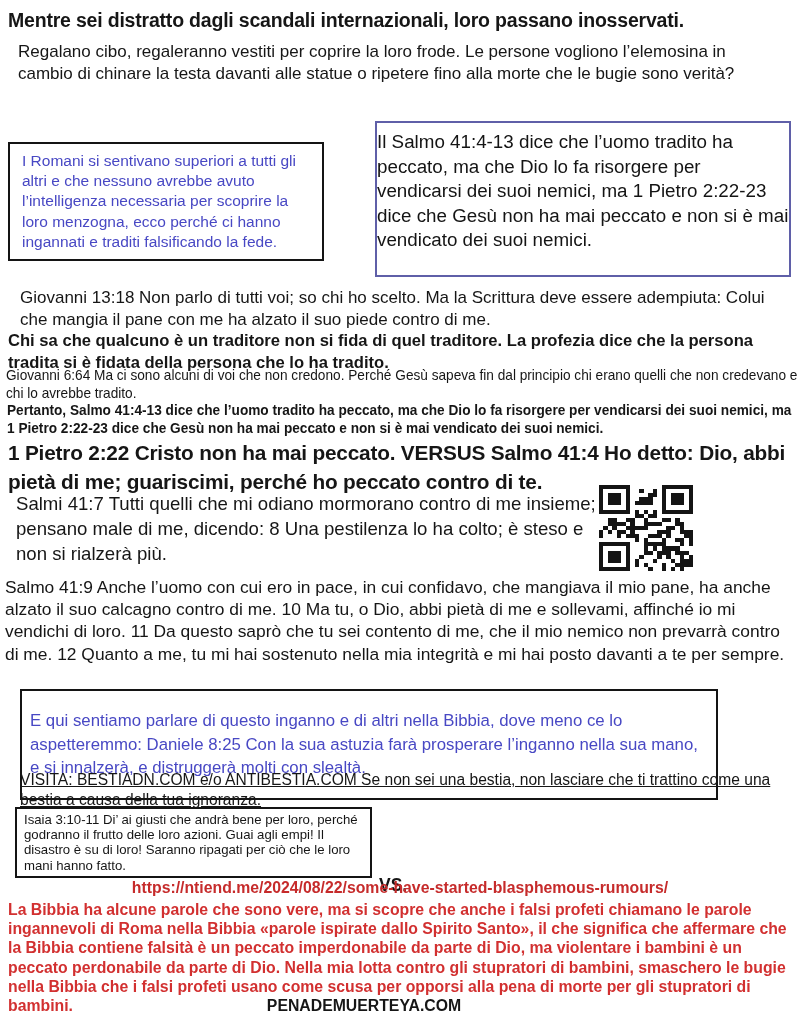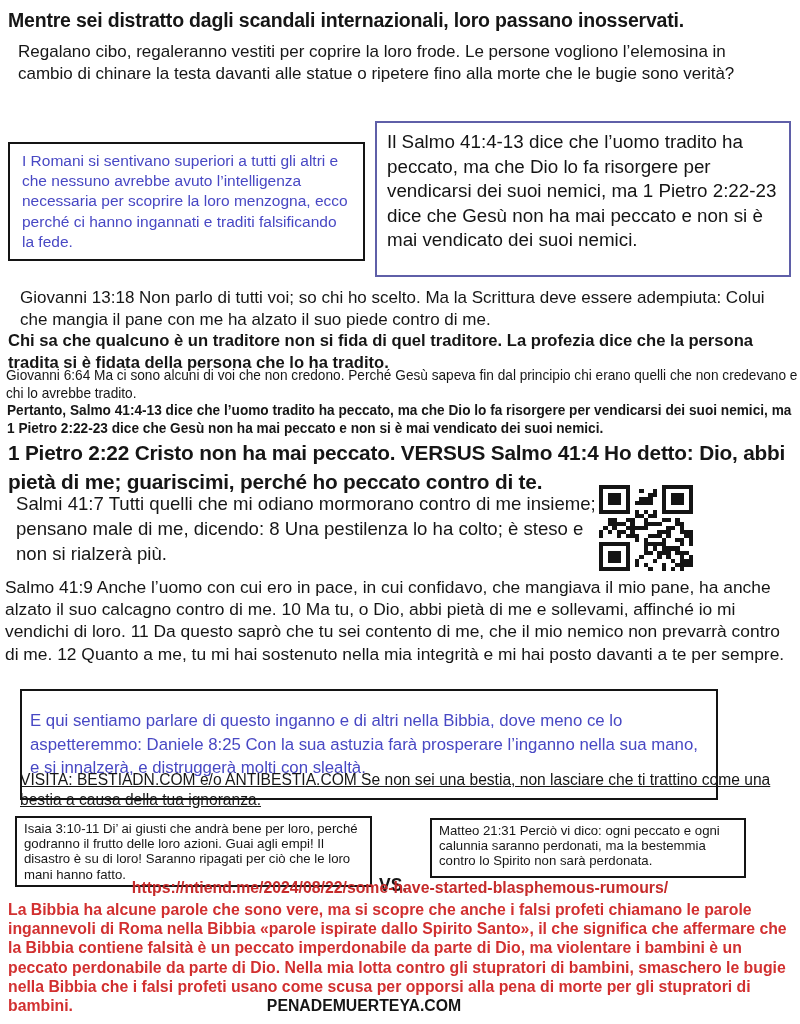--- a/index.html
+++ b/index.html
@@ -9,46 +9,46 @@
     color:var(--black,#161616);
     border-radius:22px;
   }
   .abs{position:absolute;}
   .title{font-size:19.5px;font-weight:bold;letter-spacing:-0.2px;}
   .body17{font-size:17px;line-height:21.8px;}
   .boxed{border:2px solid #141414;box-sizing:border-box;background:#fff;}
   .blue{color:var(--blue-text,#4848c4);}
   .romani{font-size:15.5px;line-height:20.2px;padding:7px 12px;}
   .salmobox{border:2.5px solid var(--blue-border,#5f5fa8);box-sizing:border-box;
-    font-size:18.8px;line-height:24.6px;padding:7px 10px;color:#141414;}
+    font-size:18.8px;line-height:24.6px;padding:7px 0;color:#141414;}
   .chisa{font-size:16.6px;line-height:21.5px;font-weight:bold;}
   .condensed{transform:scaleX(0.91);transform-origin:0 0;width:870px;font-size:15px;line-height:17.6px;}
   .condensed.bold{font-weight:bold;}
   .versus{font-size:20.8px;line-height:29px;font-weight:bold;letter-spacing:-0.2px;}
   .salmi7{font-size:18.6px;line-height:25.2px;}
   .salmo9{font-size:17.4px;line-height:22.2px;}
   .inganno{font-size:16.8px;line-height:23.6px;padding:18px 8px;}
   .visita{font-size:15.6px;line-height:19.8px;text-decoration:underline;}
-  .smallbox{font-size:13.2px;line-height:15.2px;padding:3px 7px;margin-top:9px;}
+  .smallbox{font-size:13.2px;line-height:15.2px;padding:3px 7px;}
   .vs{font-size:17.5px;font-weight:bold;}
   .redlink{font-size:15.8px;font-weight:bold;color:var(--red-link,#c62b2b);text-align:center;width:800px;text-decoration:none;display:block;}
   .redpara{font-size:15.8px;line-height:19.2px;font-weight:bold;color:var(--red-text,#d23030);}
   .site{font-size:15.8px;font-weight:bold;text-align:center;width:728px;}
   svg{display:block;}
 </style>
 </head>
 <body>
 
 <div id="page">
 
   <div class="abs title" style="left:8px;top:9px;width:788px;">Mentre sei distratto dagli scandali internazionali, loro passano inosservati.</div>
 
   <div class="abs body17" style="left:18px;top:41px;width:752px;">Regalano cibo, regaleranno vestiti per coprire la loro frode. Le persone vogliono l’elemosina in cambio di chinare la testa davanti alle statue o ripetere fino alla morte che le bugie sono verità?</div>
 
-  <div class="abs boxed romani blue" style="left:8px;top:142px;width:357px;min-height:112px;">
+  <div class="abs boxed romani blue" style="left:8px;top:142px;width:316px;min-height:112px;">
     <span>I Romani si sentivano superiori a tutti gli altri e che nessuno avrebbe avuto l’intelligenza necessaria per scoprire la loro menzogna, ecco perché ci hanno ingannati e traditi falsificando la fede.</span>
   </div>
 
   <div class="abs salmobox" style="left:375px;top:121px;width:416px;min-height:156px;">
     <span>Il Salmo 41:4-13 dice che l’uomo tradito ha peccato, ma che Dio lo fa risorgere per vendicarsi dei suoi nemici, ma 1 Pietro 2:22-23 dice che Gesù non ha mai peccato e non si è mai vendicato dei suoi nemici.</span>
   </div>
 
   <div class="abs body17" style="left:20px;top:287px;width:766px;">Giovanni 13:18 Non parlo di tutti voi; so chi ho scelto. Ma la Scrittura deve essere adempiuta: Colui che mangia il pane con me ha alzato il suo piede contro di me.</div>
 
   <div class="abs chisa" style="left:8px;top:330px;width:786px;">Chi sa che qualcuno è un traditore non si fida di quel traditore. La profezia dice che la persona tradita si è fidata della persona che lo ha tradito.</div>
@@ -288,23 +288,20 @@
   </div>
 
   <div class="abs visita" style="left:20px;top:770px;width:766px;">VISITA: BESTIADN.COM e/o ANTIBESTIA.COM Se non sei una bestia, non lasciare che ti trattino come una bestia a causa della tua ignoranza.</div>
 
   <div class="abs boxed smallbox" style="left:15px;top:807px;width:357px;min-height:66px;">
     <span>Isaia 3:10-11 Di’ ai giusti che andrà bene per loro, perché godranno il frutto delle loro azioni. Guai agli empi! Il disastro è su di loro! Saranno ripagati per ciò che le loro mani hanno fatto.</span>
   </div>
 
   <div class="abs vs" style="left:379px;top:830px;margin-top:45px;">VS.</div>
 
-  <div class="abs boxed smallbox" style="left:430px;top:809px;width:316px;min-height:60px;">
-    <span>Matteo 21:31 Perciò vi dico: ogni peccato e ogni calunnia saranno perdonati, ma la bestemmia contro lo Spirito non sarà perdonata.</span>
-  </div>
 
   <a class="abs redlink" style="left:0;top:879px;" href="#">https://ntiend.me/2024/08/22/some-have-started-blasphemous-rumours/</a>
 
   <div class="abs redpara" style="left:8px;top:900px;width:788px;">La Bibbia ha alcune parole che sono vere, ma si scopre che anche i falsi profeti chiamano le parole ingannevoli di Roma nella Bibbia «parole ispirate dallo Spirito Santo», il che significa che affermare che la Bibbia contiene falsità è un peccato imperdonabile da parte di Dio, ma violentare i bambini è un peccato perdonabile da parte di Dio. Nella mia lotta contro gli stupratori di bambini, smaschero le bugie nella Bibbia che i falsi profeti usano come scusa per opporsi alla pena di morte per gli stupratori di bambini.</div>
 
   <div class="abs site" style="left:0;top:997px;">PENADEMUERTEYA.COM</div>
 
 </div>
 
 </body></html>

